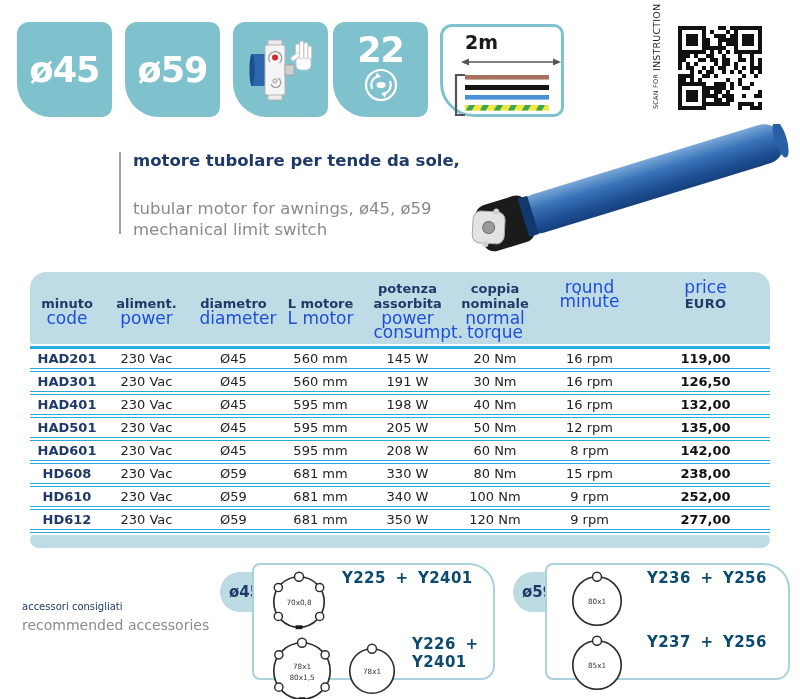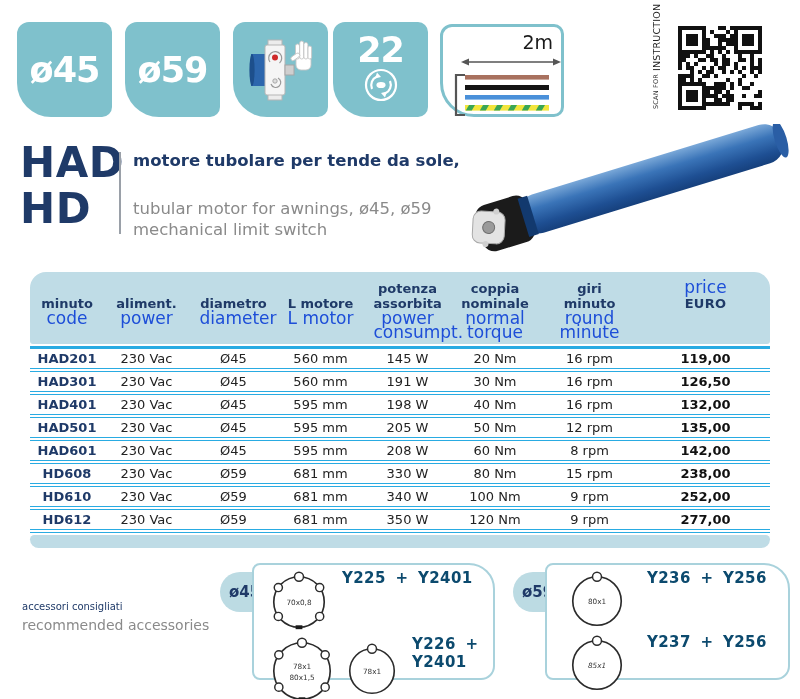--- a/index.html
+++ b/index.html
@@ -19,21 +19,21 @@
   }
   .badge .big { font-size:35px; font-weight:bold; letter-spacing:-1px; line-height:36px; }
   .badge-turns .big { line-height:32px; margin-top:2px; }
   .badge-icon-wrap { width:64px; height:64px; display:flex; align-items:center; justify-content:center; }
 
   .cable-badge {
     position:absolute; left:440px; top:24px; width:124px; height:93px;
     background:#fff; border:3px solid #7fc1cc; border-radius:12px 10px 10px 34px;
     padding:5px 8px 0 8px;
   }
-  .cable-len { text-align:right; font-size:19px; font-weight:normal; color:#1a1a1a; padding-left:14px; line-height:20px; }
+  .cable-len { text-align:left; font-size:19px; font-weight:bold; color:#1a1a1a; padding-left:14px; line-height:20px; }
 
   .scan-label {
     position:absolute; left:648px; top:112px; width:100px; height:16px;
     transform:rotate(-90deg); transform-origin:top left;
     display:flex; align-items:center; gap:3px; white-space:nowrap;
   }
   .scan-small { font-size:6.5px; color:#333; letter-spacing:0.2px; }
   .scan-large { font-size:9.5px; color:#222; letter-spacing:0.2px; }
   .qr-wrap { position:absolute; left:676px; top:24px; width:88px; height:88px; }
 
@@ -316,24 +316,20 @@
           <rect x="72" y="76" width="4" height="4" fill="#111"></rect>
           <rect x="80" y="76" width="4" height="4" fill="#111"></rect>
           <rect x="60" y="80" width="4" height="4" fill="#111"></rect>
           <rect x="72" y="80" width="4" height="4" fill="#111"></rect>
           <rect x="76" y="80" width="4" height="4" fill="#111"></rect>
           <rect x="80" y="80" width="4" height="4" fill="#111"></rect>
         </g>
       </svg>
   </div>
 
-  <div class="title-block">
-    <div>HAD</div>
-    <div>HD</div>
-  </div>
   <div class="title-divider"></div>
   <div class="subtitle-it">
     <div>motore tubolare per tende da sole,</div>
   </div>
   <div class="subtitle-en">
     <div>tubular motor for awnings, ø45, ø59</div>
     <div>mechanical limit switch</div>
   </div>
 
   <div class="motor-img">
@@ -391,23 +387,20 @@
           </div>
           <div class="h-en"><span>power consumpt.</span></div>
         </div>
         <div class="hcell" style="width: 86px;">
           <div class="h-it">
             <span>coppia nominale</span>
           </div>
           <div class="h-en"><span>normal torque</span></div>
         </div>
         <div class="hcell" style="width: 103px;">
-          <div class="h-it">
-            <span>giri minuto</span>
-          </div>
           <div class="h-en"><span>round minute</span></div>
         </div>
         <div class="hcell" style="width: 129px;">
           <div class="h-en"><span>price</span></div>
           <div class="h-extra">EURO</div>
         </div>
       </div>
     <div class="hline"></div>
     <div id="table-body">
         <div class="trow">
@@ -560,21 +553,21 @@
           <span style="margin-left:12px; display:flex; align-items:center; gap:4px;">
             <svg width="64" height="64" viewBox="-33 -33 66 66">
               <circle cx="0" cy="0" r="25" fill="#fff" stroke="#2b2b2b" stroke-width="1.7"></circle>
               <circle cx="0" cy="-25" r="4.6" fill="#fff" stroke="#2b2b2b" stroke-width="1.5"></circle>
               <text class="prof-label" x="0" y="3" text-anchor="middle">80x1</text>
             </svg>
           </span>
           <span class="acc-code" style="margin-left:18px">Y236 + Y256</span>
         </div>
         <div class="acc-row">
-          <span style="margin-left:12px; display:flex; align-items:center; gap:4px;font-style:italic;">
+          <span style="margin-left:12px; display:flex; align-items:center; gap:4px;">
             <svg width="64" height="64" viewBox="-33 -33 66 66">
               <circle cx="0" cy="0" r="25" fill="#fff" stroke="#2b2b2b" stroke-width="1.7"></circle>
               <circle cx="0" cy="-25" r="4.6" fill="#fff" stroke="#2b2b2b" stroke-width="1.5"></circle>
               <text class="prof-label" x="0" y="3" text-anchor="middle">85x1</text>
             </svg>
           </span>
           <span class="acc-code" style="margin-left:18px">Y237 + Y256</span>
         </div>
       </div>
   </div>

